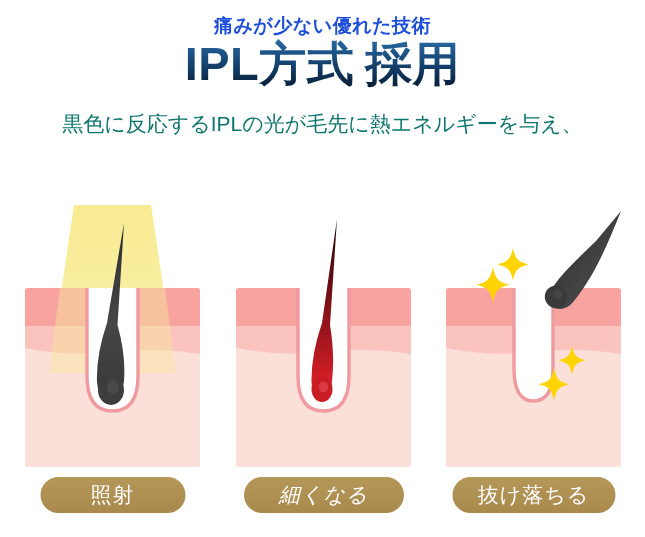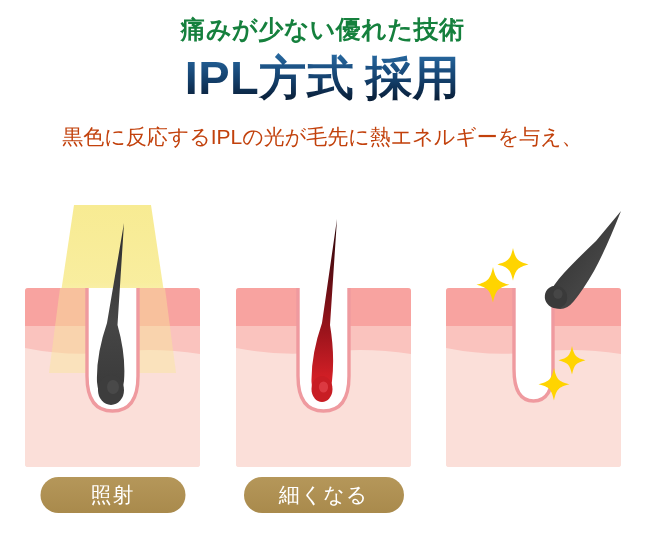--- a/index.html
+++ b/index.html
@@ -16,45 +16,44 @@
     position: relative;
   }
 
   
   .hero {
     width: 645px;
     padding-top: 14px;
     text-align: center;
   }
   .hero-kicker {
-    font-size: 25px;
+    font-size: 19px;
     line-height: 1.22;
     font-weight: 700;
-    color: #15803d;
+    color: #1d4ed8;
     letter-spacing: 0.5px;
   }
   .hero-title {
-    margin-top: 6px;
     font-size: 47px;
     line-height: 1.16;
     font-weight: 800;
     letter-spacing: 0.5px;
     background: linear-gradient(180deg, #2a6ea6 0%, #1d5487 28%, #123b65 58%, #0b2440 84%, #081a31 100%);
     -webkit-background-clip: text;
     background-clip: text;
     color: transparent;
     -webkit-text-fill-color: transparent;
   }
   .hero-title .gap { display: inline-block; width: 11px; }
 
   .hero-lead {
     margin-top: 16px;
     font-size: 21px;
     line-height: 1.55;
-    color: #c2410c;
+    color: #0f766e;
     font-weight: 400;
   }
   .hero-lead div { white-space: nowrap; }
 
   
   .panels {
     position: absolute;
     left: 0;
     top: 205px;
     width: 645px;
@@ -96,21 +95,21 @@
     box-sizing: border-box;
     border-radius: 18px;
     background: linear-gradient(180deg, #b5975a 0%, #a98a4c 100%);
     color: #ffffff;
     font-size: 21px;
     line-height: 36px;
     text-align: center;
     white-space: nowrap;
     letter-spacing: 1px;
   }
-  .pill-2 { min-width: 160px; }
+  .pill-2 { min-width: 160px; font-style: italic; }
   .pill-3 { min-width: 163px; }
 </style>
 </head>
 <body>
 
 <div class="hero">
   <div class="hero-kicker">痛みが少ない優れた技術</div>
   <div class="hero-title"><span>IPL方式</span><span class="gap"></span><span>採用</span></div>
   <div class="hero-lead">
     <div>黒色に反応するIPLの光が毛先に熱エネルギーを与え、</div>
@@ -243,15 +242,16 @@
           <path d="M47 62 C49.8 74.5 52.2 76.8 63.5 79.8 C52.2 82.8 49.8 85.1 47 97.6 C44.2 85.1 41.8 82.8 30.5 79.8 C41.8 76.8 44.2 74.5 47 62 Z"></path>
         </g>
         <g fill="#ffd400">
           <path d="M126 141 C128.2 151 130.1 152.8 139.5 155.3 C130.1 157.8 128.2 159.6 126 169.6 C123.8 159.6 121.9 157.8 112.5 155.3 C121.9 152.8 123.8 151 126 141 Z"></path>
         </g>
         <g fill="#ffd400">
           <path d="M108 163 C110.5 174.5 112.7 176.5 123.5 179.3 C112.7 182.1 110.5 184.1 108 195.6 C105.5 184.1 103.3 182.1 92.5 179.3 C103.3 176.5 105.5 174.5 108 163 Z"></path>
         </g>
       </svg>
     </div>
+    <div class="pill pill-3">抜け落ちる</div>
   </div>
 
 </div>
 
 </body></html>

